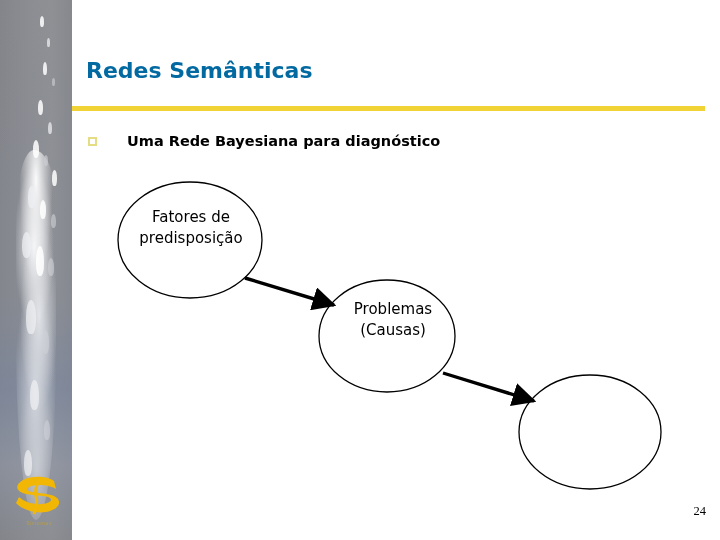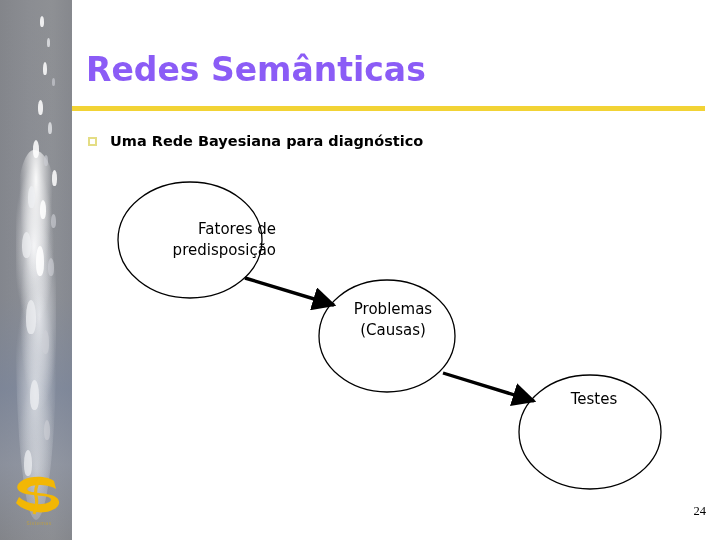--- a/index.html
+++ b/index.html
@@ -79,45 +79,45 @@
     color: rgba(214,168,24,0.62);
     font-family: "DejaVu Sans", sans-serif;
     white-space: nowrap;
     overflow: hidden;
   }
 
   
   #title {
     position: absolute;
     left: 86px;
-    top: 50px;
-    font-size: 33px;
+    top: 58px;
+    font-size: 22px;
     font-weight: bold;
-    color: #8b5cf6;
+    color: #0369a1;
     letter-spacing: 0px;
     white-space: nowrap;
     font-family: "DejaVu Sans", sans-serif;
   }
   #title-rule {
     position: absolute;
     left: 72px;
     top: 106px;
     width: 633px;
     height: 5px;
     background: #f2d335;
   }
 
   
   #bullet-row {
     position: absolute;
     left: 88px;
     top: 133px;
     display: flex;
     align-items: center;
-    gap: 13px;
+    gap: 30px;
   }
   #bullet-marker {
     width: 9px;
     height: 9px;
     border: 2px solid #e4dd84;
     background: #ffffff;
     box-sizing: border-box;
     flex: 0 0 auto;
   }
   #bullet-text {
@@ -138,21 +138,21 @@
   }
   .node-label {
     position: absolute;
     text-align: center;
     font-size: 15px;
     color: #000000;
     line-height: 1.38;
     font-family: "DejaVu Sans", sans-serif;
     white-space: nowrap;
   }
-  #label-0 { left: 106px; top: 219px; width: 170px; text-align: right; }
+  #label-0 { left: 106px; top: 207px; width: 170px; }
   #label-1 { left: 313px; top: 299px; width: 160px; }
   #label-2 { left: 508px; top: 389px; width: 172px; }
 
   
   #page-number {
     position: absolute;
     right: 14px;
     bottom: 21px;
     font-size: 12.5px;
     color: #000000;
@@ -222,18 +222,17 @@
 
   <div class="node-label" id="label-0">
     <div>Fatores de</div>
     <div>predisposição</div>
   </div>
   <div class="node-label" id="label-1">
     <div>Problemas</div>
     <div>(Causas)</div>
   </div>
   <div class="node-label" id="label-2">
-    <div>Testes</div>
   </div>
 
   <div id="page-number">24</div>
 
 </div>
 
 </body></html>

